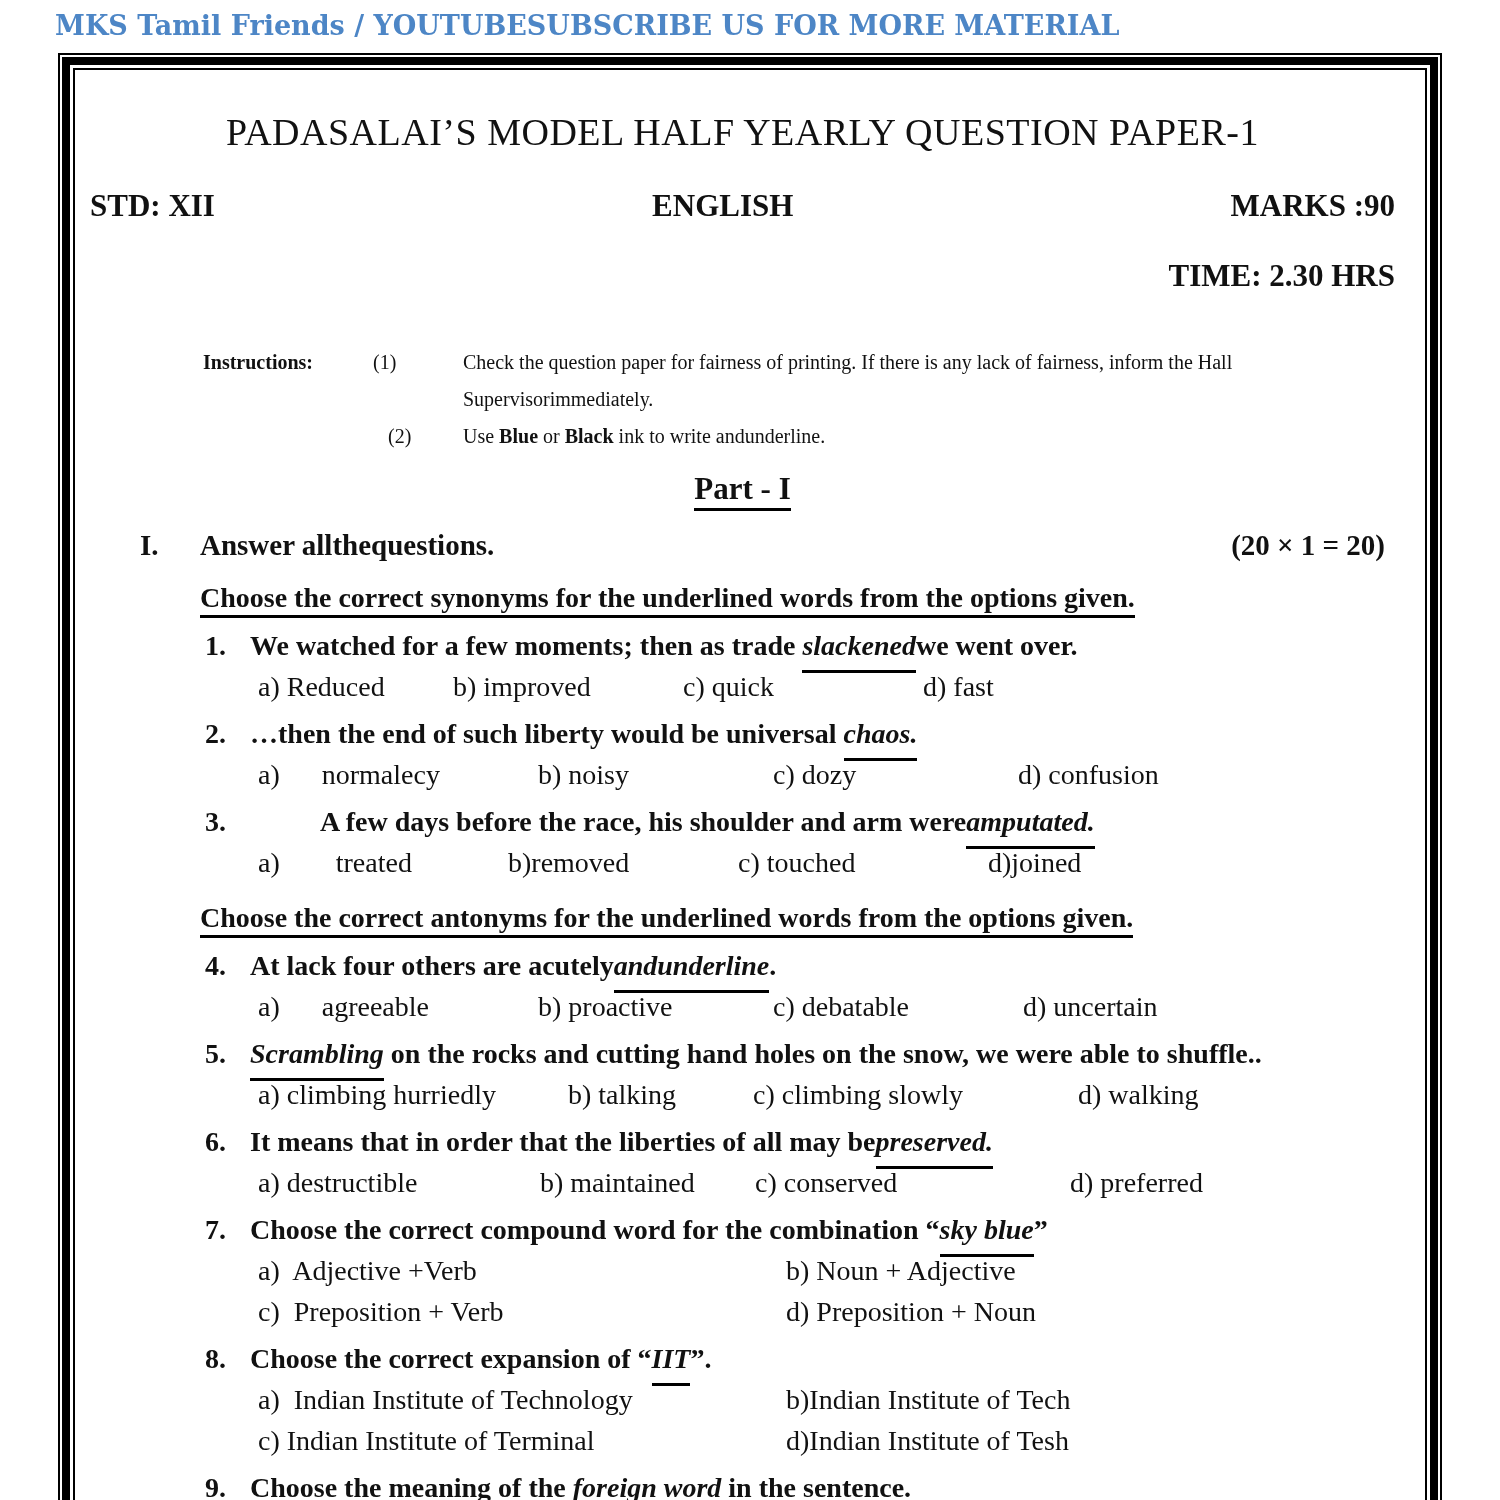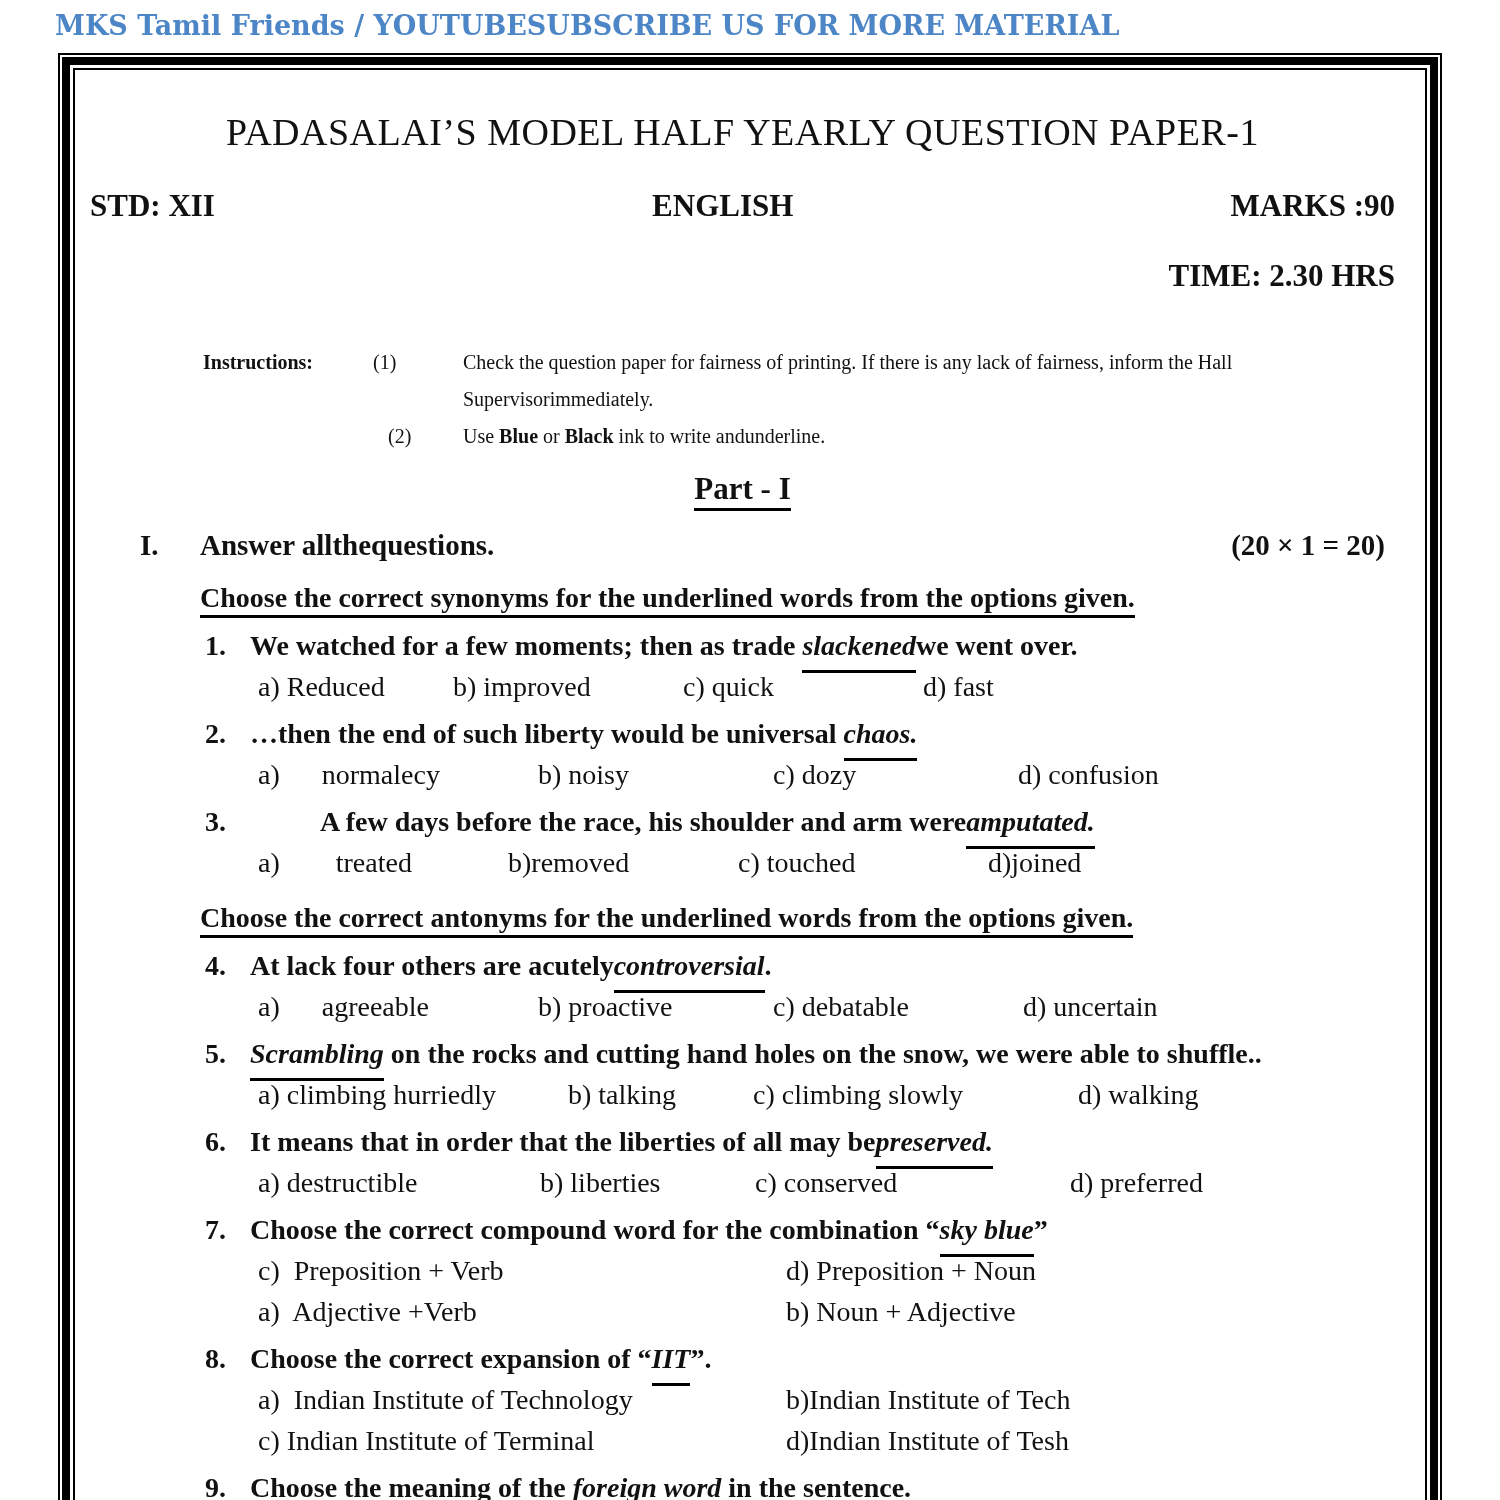--- a/index.html
+++ b/index.html
@@ -130,21 +130,21 @@
             <span>c) touched</span>
             <span>d)joined</span>
         </div>
 
         <div class="hd">
           <span class="hd-u">Choose the correct antonyms for the underlined words from the options given.</span>
         </div>
 
         <div class="q">
           <span class="num">4.</span>
-          <span class="stem"><span>At lack four others are acutely</span><span class="u">controversial</span><span>.</span></span>
+          <span class="stem"><span>At lack four others are acutely</span><span class="u">andunderline</span><span>.</span></span>
         </div>
         <div class="opts q4o">
           <span>a)      agreeable</span>
             <span>b) proactive</span>
             <span>c) debatable</span>
             <span>d) uncertain</span>
         </div>
 
         <div class="q">
           <span class="num">5.</span>
@@ -156,36 +156,36 @@
             <span>c) climbing slowly</span>
             <span>d) walking</span>
         </div>
 
         <div class="q">
           <span class="num">6.</span>
           <span class="stem"><span>It means that in order that the liberties of all may be</span><span class="u">preserved.</span><span></span></span>
         </div>
         <div class="opts q6o">
           <span>a) destructible</span>
-            <span>b) liberties</span>
+            <span>b) maintained</span>
             <span>c) conserved</span>
             <span>d) preferred</span>
         </div>
 
         <div class="q">
           <span class="num">7.</span>
           <span class="stem"><span>Choose the correct compound word for the combination “</span><span class="u">sky blue</span><span>”</span></span>
         </div>
         <div class="opts two-col">
+          <span>a)  Adjective +Verb</span>
+            <span>b) Noun + Adjective</span>
+        </div>
+        <div class="opts two-col">
           <span>c)  Preposition + Verb</span>
             <span>d) Preposition + Noun</span>
-        </div>
-        <div class="opts two-col">
-          <span>a)  Adjective +Verb</span>
-            <span>b) Noun + Adjective</span>
         </div>
 
         <div class="q">
           <span class="num">8.</span>
           <span class="stem"><span>Choose the correct expansion of “</span><span class="u">IIT</span><span>”.</span></span>
         </div>
         <div class="opts two-col">
           <span>a)  Indian Institute of Technology</span>
             <span>b)Indian Institute of Tech</span>
         </div>

